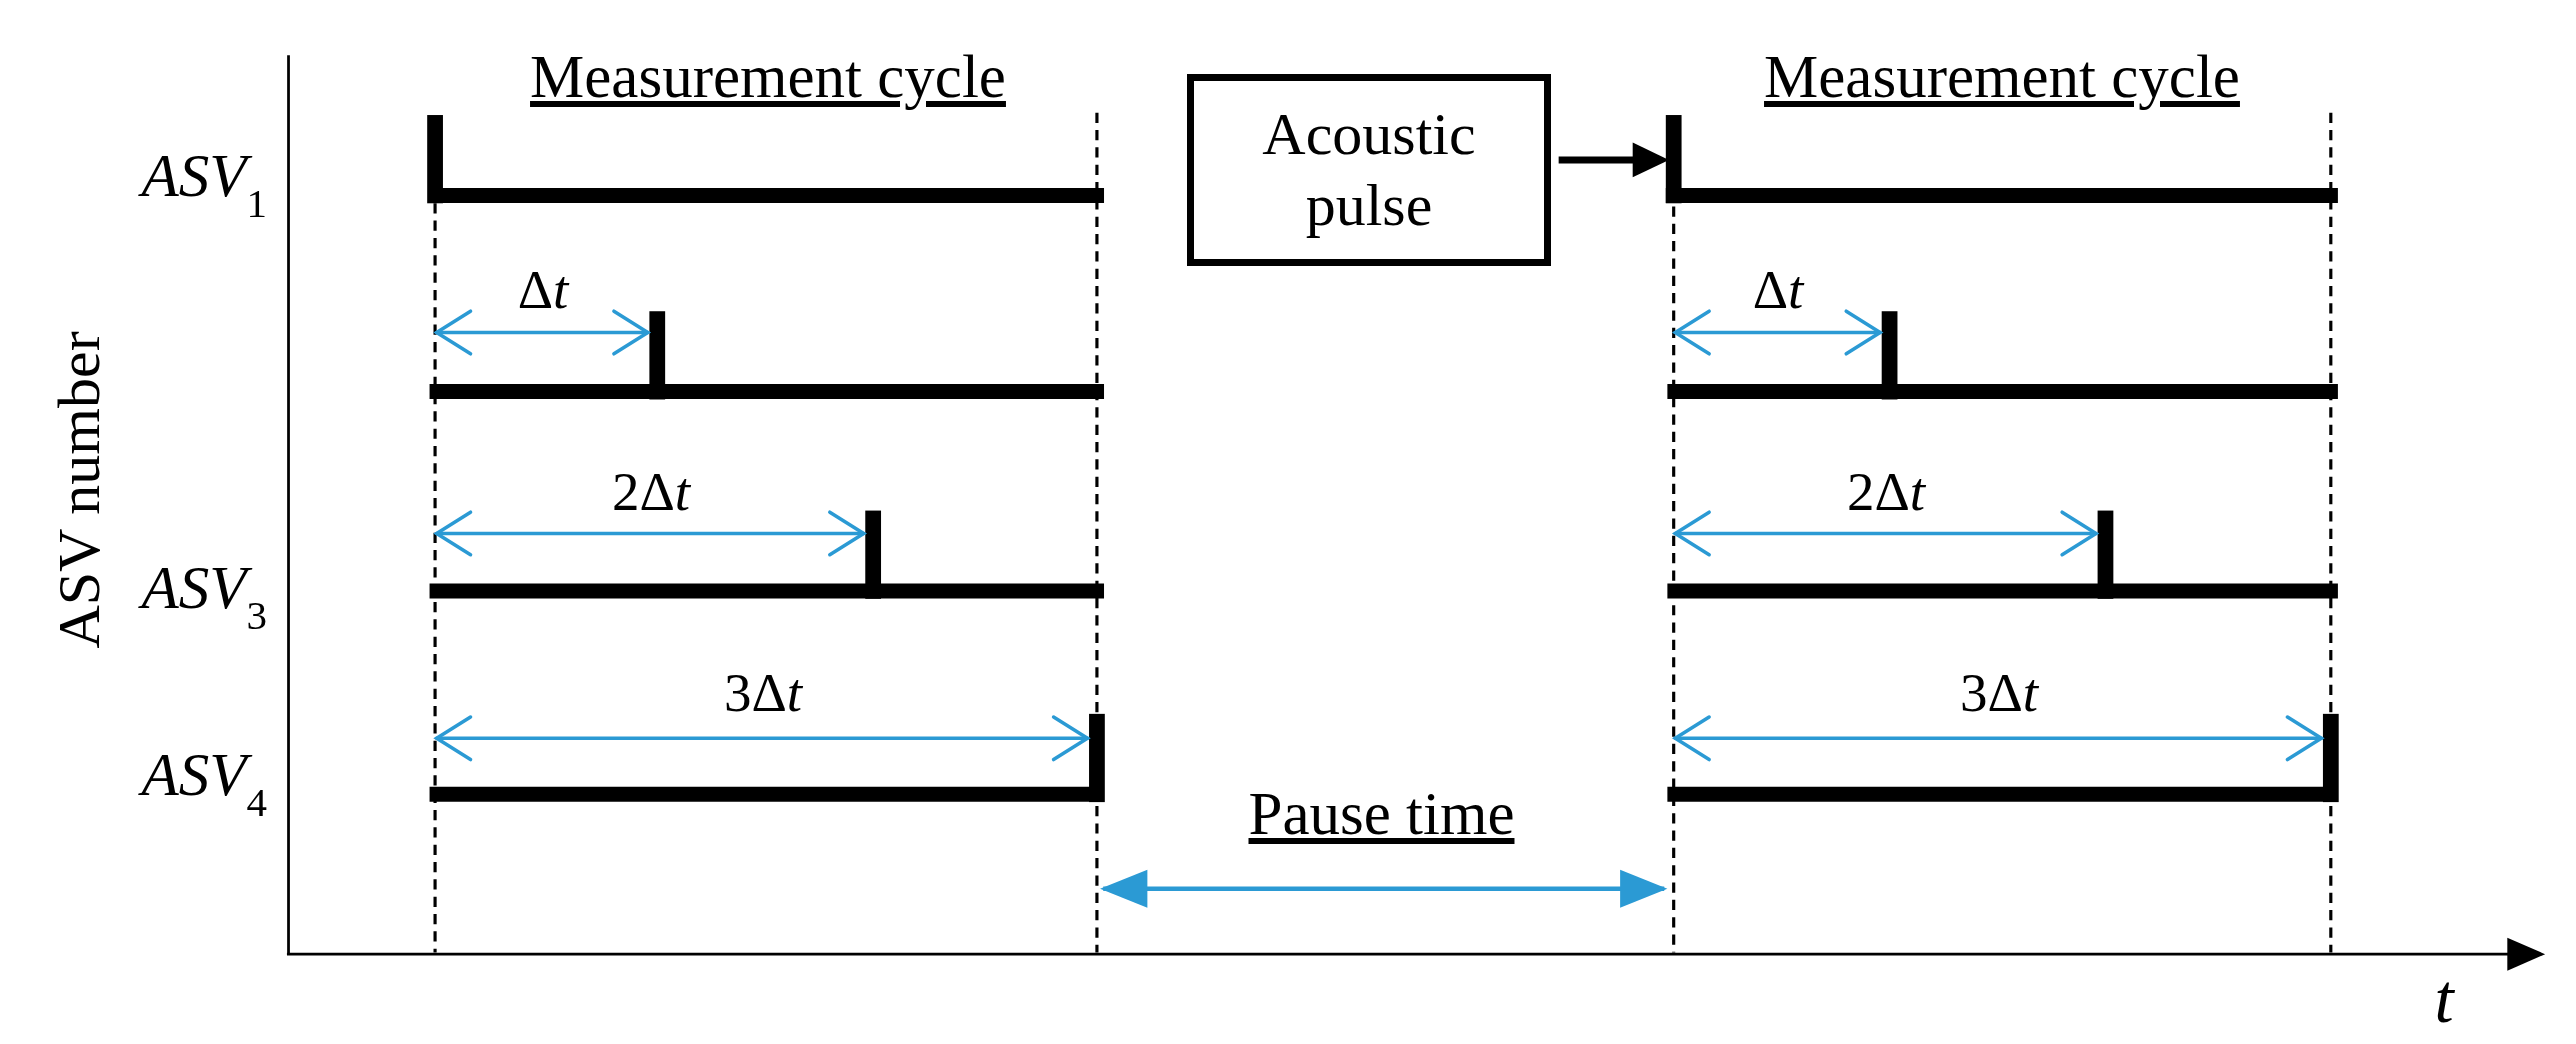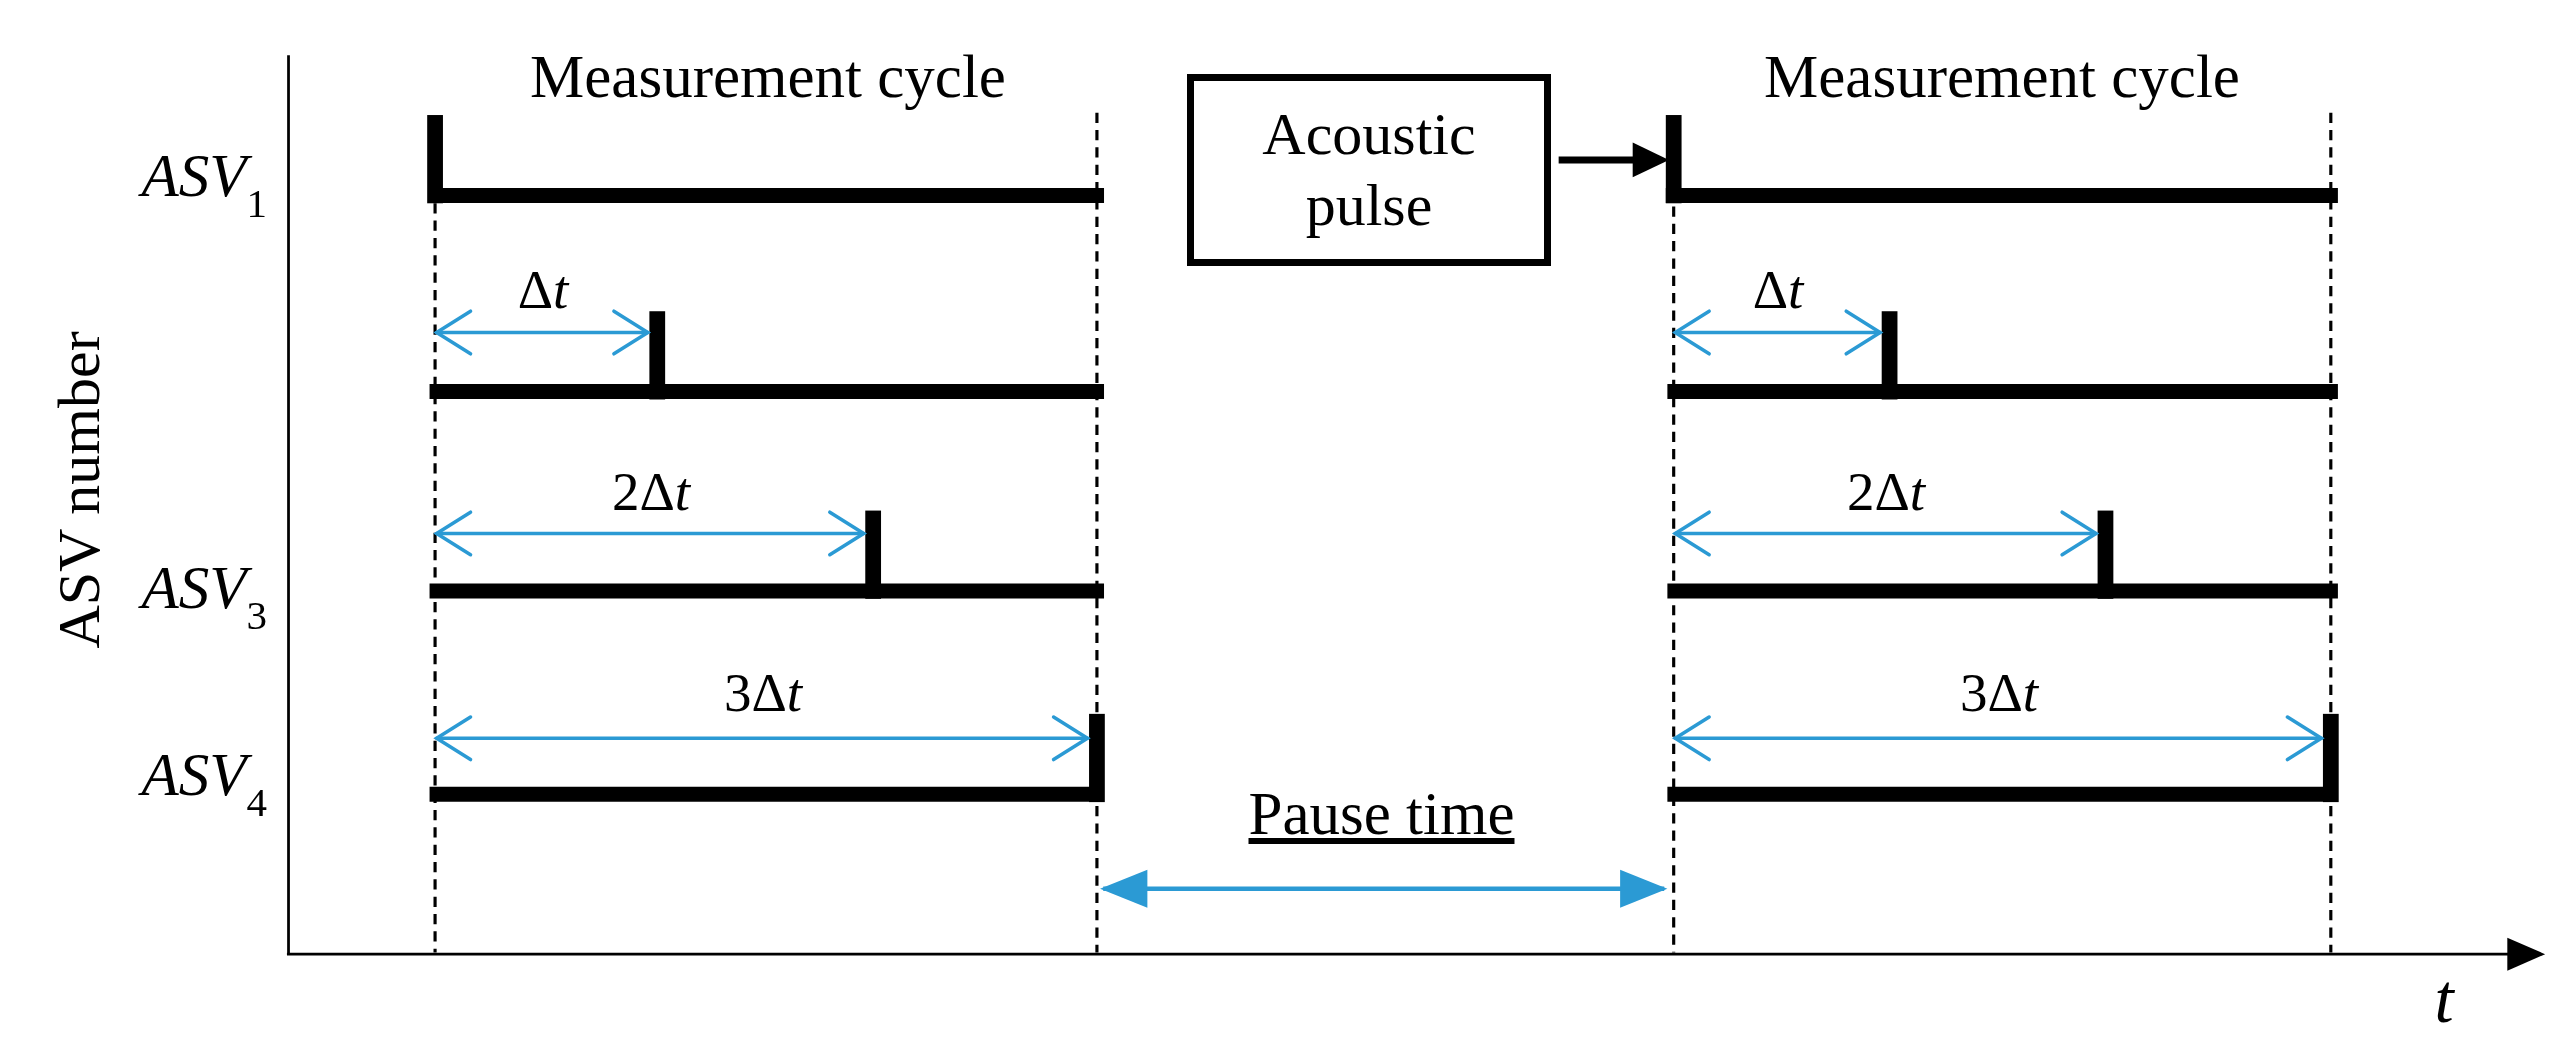--- a/index.html
+++ b/index.html
@@ -2,21 +2,21 @@
 <html style="font-size:12.6px"><head>
 <meta charset="utf-8">
 <style>
   html,body{margin:0;padding:0;background:#ffffff;}
   .stage{
     position:relative;width:2576px;height:1044px;background:#ffffff;overflow:hidden;
     font-family:"Liberation Serif","DejaVu Serif",serif;color:#000;
   }
   .stage svg{position:absolute;left:0;top:0;}
   .lbl{position:absolute;white-space:nowrap;}
-  .cycle-title{width:630px;text-align:center;font-size:61px;line-height:65px;}
+  .cycle-title{width:630px;text-align:center;font-size:61px;line-height:65px;text-decoration:underline;}
   .row-label{width:221px;text-align:right;font-size:61px;line-height:66px;font-style:italic;}
   .row-label sub{font-size:41px;font-style:normal;position:relative;top:0.18em;line-height:0;}
   .delay-label{width:236px;text-align:center;font-size:55px;line-height:58px;font-family:Liberation Serif, serif;}
   .delay-label .t-sym{font-style:italic;}
   .pause-label{width:473px;text-align:center;font-size:61px;line-height:65px;text-decoration:underline;}
   .acoustic-box{
     position:absolute;left:1187px;top:74px;width:364px;height:192px;
     box-sizing:border-box;border:7px solid #000;background:#fff;
     display:flex;align-items:center;justify-content:center;text-align:center;
     font-size:60px;line-height:1.18;padding:0 8px;white-space:normal;

